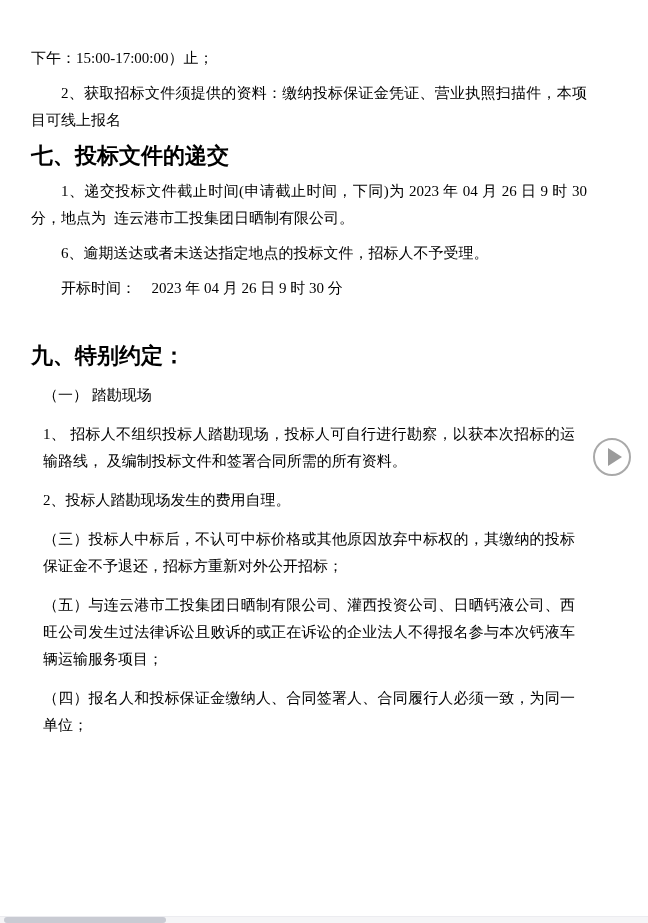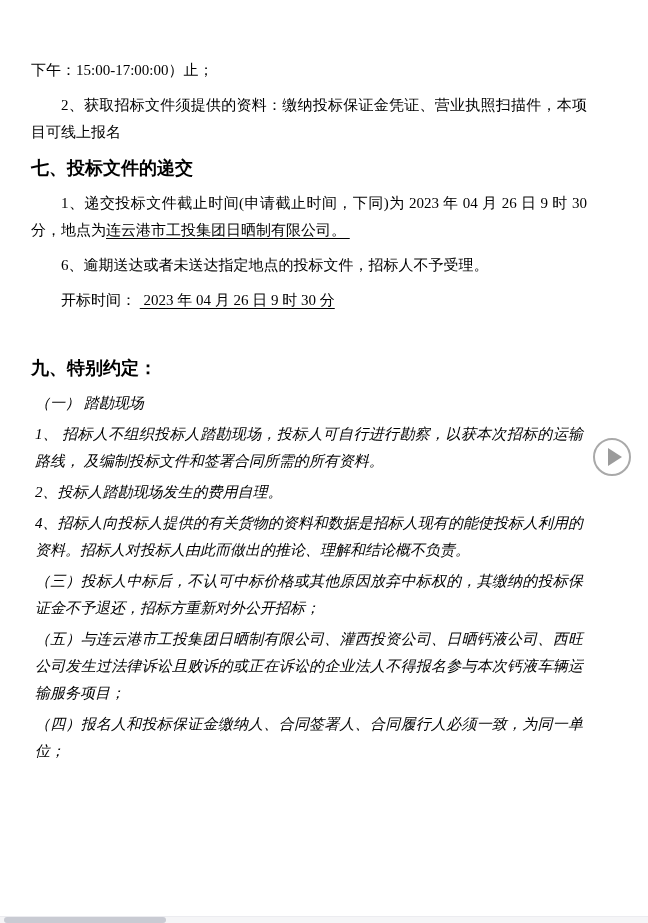--- a/index.html
+++ b/index.html
@@ -6,39 +6,39 @@
   body{
     width:648px;height:923px;
     background:#ffffff;
     position:relative;
     overflow:hidden;
     font-family:"Liberation Serif","DejaVu Serif",serif;
     color:#000000;
   }
   .page-content{
     position:absolute;
-    left:31px;top:57px;
+    left:31px;top:45px;
     width:556px;
     font-size:15px;
     line-height:27px;
     text-align:justify;
   }
   .para{margin:0 0 8px 0;}
-  .tight{margin:4px;font-style:italic;}
+  .tight{margin:12px;}
   .indent{text-indent:2em;}
   h3.sec{
-    font-size:18px;
+    font-size:22px;
     font-weight:bold;
     line-height:28px;
     margin:6px 0 8px 0;
   }
   .u{
-    text-decoration:underline;
     text-underline-offset:3px;
     white-space:pre-wrap;
+    margin-left:8px;
   }
   .spacer{height:26px;}
   
   .next-btn{
     position:absolute;
     left:593px;top:438px;
     width:38px;height:38px;
     border:2px solid #a9a9a9;
     border-radius:50%;
     background:#ffffff;
@@ -90,21 +90,20 @@
   <p class="para indent"><span>开标时间： </span><span class="u"> 2023 年 04 月 26 日 9 时 30 分</span></p>
 
 
   <div class="spacer"></div>
 
   <h3 class="sec">九、特别约定：</h3>
 
   <p class="tight">（一） 踏勘现场</p>
   <p class="tight">1、 招标人不组织投标人踏勘现场，投标人可自行进行勘察，以获本次招标的运输路线， 及编制投标文件和签署合同所需的所有资料。</p>
   <p class="tight">2、投标人踏勘现场发生的费用自理。</p>
-  <p class="tight">4、招标人向投标人提供的有关货物的资料和数据是招标人现有的能使投标人利用的资料。招标人对投标人由此而做出的推论、理解和结论概不负责。</p>
   <p class="tight">（三）投标人中标后，不认可中标价格或其他原因放弃中标权的，其缴纳的投标保证金不予退还，招标方重新对外公开招标；</p>
   <p class="tight">（五）与连云港市工投集团日晒制有限公司、灌西投资公司、日晒钙液公司、西旺公司发生过法律诉讼且败诉的或正在诉讼的企业法人不得报名参与本次钙液车辆运输服务项目；</p>
   <p class="tight">（四）报名人和投标保证金缴纳人、合同签署人、合同履行人必须一致，为同一单位；</p>
 
 </div>
 
 <button class="next-btn">
   <span class="tri"></span>
 </button>
 

